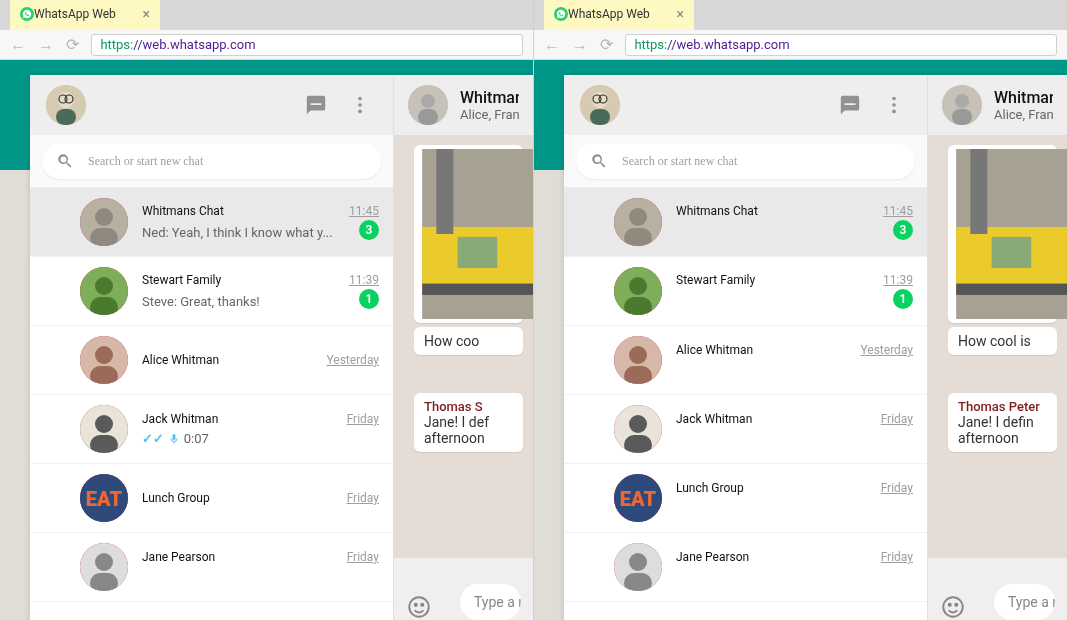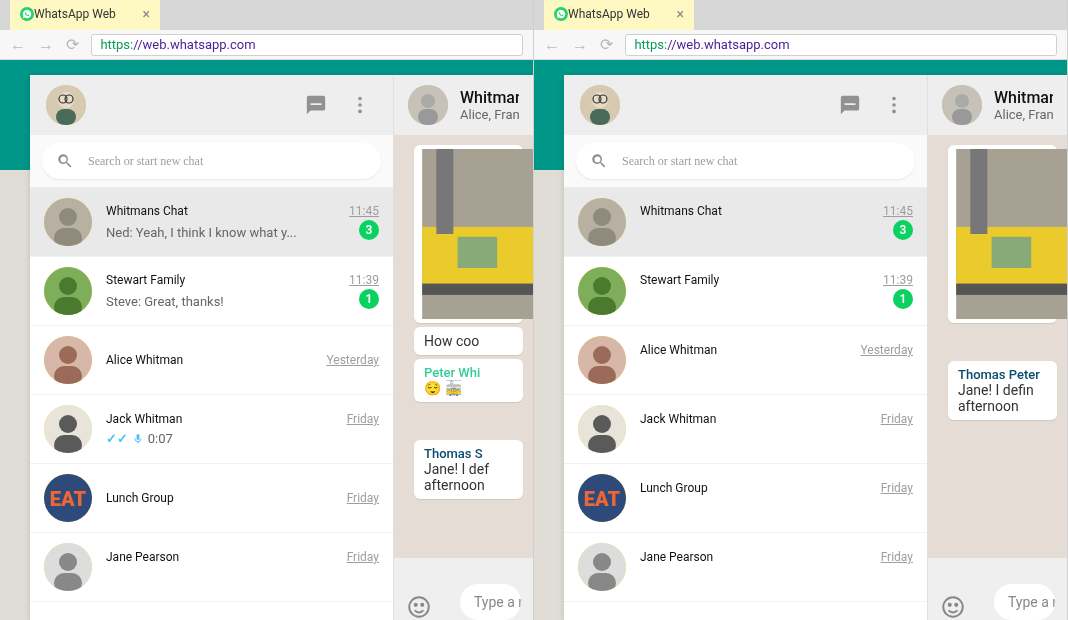--- a/index.html
+++ b/index.html
@@ -33,21 +33,21 @@
 
   .search-row { padding: 8px 12px; background: #fafafa; border-bottom: 1px solid #eee; }
   .search-box { background: #fff; border-radius: 18px; height: 36px; display: flex; align-items: center; padding: 0 14px; gap: 14px; box-shadow: 0 1px 2px rgba(0,0,0,0.08); }
   .search-box svg { width: 18px; height: 18px; color: #919191; }
   .search-box input { border: 0; outline: 0; flex: 1; font-size: 12px; color: #be185d; background: transparent; font-family: Liberation Serif, serif; }
   .search-box input::placeholder { color: #9e9e9e; }
 
   .chat-list { flex: 1; overflow-y: auto; }
   .chat-item { display: flex; align-items: center; padding: 10px 14px; gap: 14px; border-bottom: 1px solid #f2f2f2; position: relative; }
   .chat-item.selected { background: #e9e9e9; }
-  .ci-avatar { width: 48px; height: 48px; border-radius: 50%; background: #fde047; flex-shrink: 0; overflow: hidden; }
+  .ci-avatar { width: 48px; height: 48px; border-radius: 50%; background: #be185d; flex-shrink: 0; overflow: hidden; margin-left: 36px; }
   .ci-avatar svg { width: 100%; height: 100%; }
   .ci-body { flex: 1; min-width: 0; }
   .ci-top { display: flex; justify-content: space-between; align-items: baseline; }
   .ci-name { font-size: 12px; color: #111; font-weight: 400; white-space: nowrap; overflow: hidden; text-overflow: ellipsis; }
   .ci-time { font-size: 12px; color: #9e9e9e; margin-left: 8px; flex-shrink: 0; text-decoration: underline; }
   .ci-bottom { display: flex; justify-content: space-between; align-items: flex-end; margin-top: 2px; min-height: 18px; }
   .ci-prev { font-size: 13px; color: #666; white-space: nowrap; overflow: hidden; text-overflow: ellipsis; display: flex; align-items: center; gap: 4px; }
   .ci-prev .ticks { color: #4fc3f7; font-weight: bold; }
   .ci-prev .mic { color: #4fc3f7; }
   .ci-prev .cam { color: #a6a6a6; }
@@ -55,21 +55,21 @@
 
   .conv-pane { flex: 1; display: flex; flex-direction: column; background: #e5ddd5; min-width: 0; overflow: hidden; }
   .cp-header { height: 60px; background: #eeeeee; display: flex; align-items: center; padding: 0 14px; gap: 12px; }
   .cp-ht { display: flex; flex-direction: column; overflow: hidden; }
   .cp-title { font-size: 16px; color: #111; font-weight: 500; white-space: nowrap; }
   .cp-sub { font-size: 13px; color: #666; white-space: nowrap; }
 
   .cp-body { flex: 1; padding: 10px 10px 10px 20px; display: flex; flex-direction: column; gap: 4px; overflow: hidden; position: relative; }
   .msg { max-width: 100%; background: #fff; border-radius: 6px; padding: 6px 10px; font-size: 14px; color: #333; box-shadow: 0 1px 1px rgba(0,0,0,0.1); }
   .msg .sender { font-size: 13px; color: #35cd96; font-weight: 500; }
-  .msg .sender.pink { color: #0c4a6e; }
+  .msg .sender.pink { color: #7f1d1d; }
   .msg-img-wrap { background: #fff; padding: 4px; border-radius: 6px; box-shadow: 0 1px 1px rgba(0,0,0,0.1); }
   .msg-img { width: 150px; height: 170px; border-radius: 4px; overflow: hidden; }
   .msg-img svg { width: 100%; height: 100%; display: block; }
 
   .cp-input { height: 62px; background: #efefef; display: flex; align-items: flex-end; padding: 0 12px; gap: 28px; }
   .cp-input svg.emoji { width: 26px; height: 26px; color: #888; }
   .cp-input .txt { flex: 1; background: #fff; border-radius: 18px; height: 36px; display: flex; align-items: center; padding: 0 14px; font-size: 14px; color: #888; overflow: hidden; white-space: nowrap; }
 </style>
 </head>
 <body>
@@ -253,24 +253,20 @@
                   <svg viewBox="0 0 100 120">
                     <rect width="100" height="120" fill="#a7a193"></rect>
                     <rect x="0" y="55" width="100" height="45" fill="#ebcb2c"></rect>
                     <rect x="0" y="95" width="100" height="8" fill="#555"></rect>
                     <rect x="10" y="0" width="12" height="60" fill="#777"></rect>
                     <rect x="25" y="62" width="28" height="22" fill="#8a7"></rect>
                   </svg>
                 </div>
             </div>
             <div class="msg"><span>How coo</span></div>
-            <div class="msg">
-              <div class="sender">Peter Whi</div>
-              <div>😌 🚋</div>
-            </div>
             <div style="height:30px"></div>
             <div class="msg">
               <div class="sender pink">Thomas S</div>
               <div>Jane! I def</div>
               <div>afternoon</div>
             </div>
           </div>
           <div class="cp-input">
             <svg class="emoji" viewBox="0 0 24 24" fill="none" stroke="currentColor" stroke-width="1.8">
                 <circle cx="12" cy="12" r="9"></circle>
@@ -461,20 +457,21 @@
               <div class="msg-img">
                   <svg viewBox="0 0 100 120">
                     <rect width="100" height="120" fill="#a7a193"></rect>
                     <rect x="0" y="55" width="100" height="45" fill="#ebcb2c"></rect>
                     <rect x="0" y="95" width="100" height="8" fill="#555"></rect>
                     <rect x="10" y="0" width="12" height="60" fill="#777"></rect>
                     <rect x="25" y="62" width="28" height="22" fill="#8a7"></rect>
                   </svg>
                 </div>
             </div>
+            <div class="msg"><span>How cool is</span></div>
             <div style="height:30px"></div>
             <div class="msg">
               <div class="sender pink">Thomas Peter</div>
               <div>Jane! I defin</div>
               <div>afternoon</div>
             </div>
           </div>
           <div class="cp-input">
             <svg class="emoji" viewBox="0 0 24 24" fill="none" stroke="currentColor" stroke-width="1.8">
                 <circle cx="12" cy="12" r="9"></circle>

